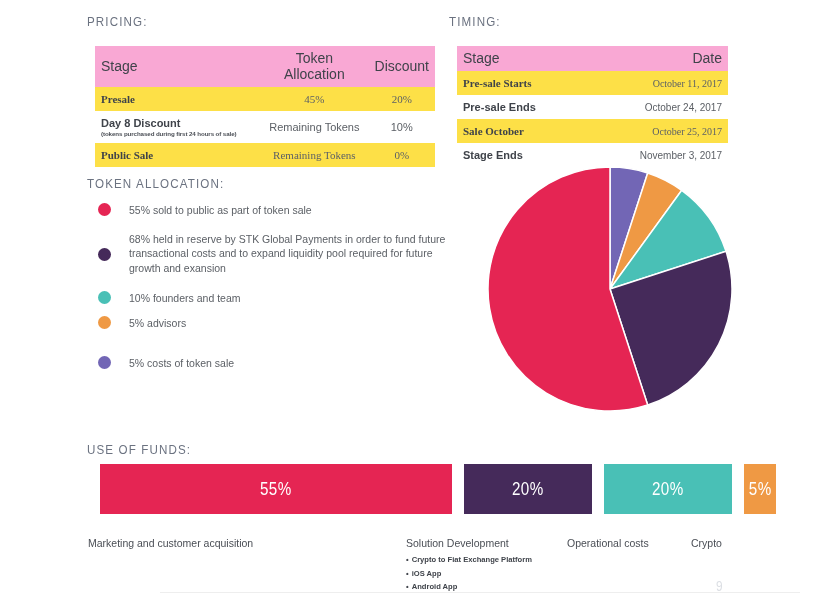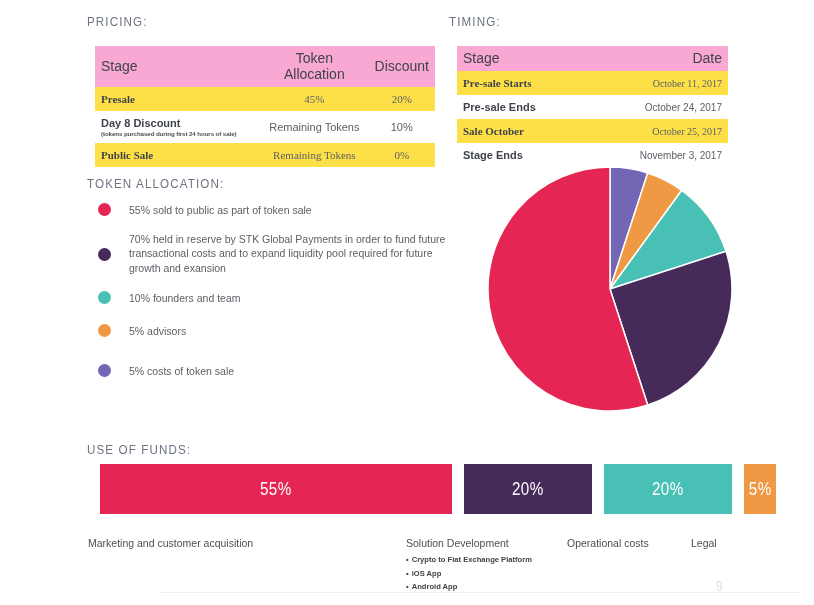--- a/index.html
+++ b/index.html
@@ -268,23 +268,23 @@
 
 <div class="section-heading" style="left:87px; top:176px;">TOKEN ALLOCATION:</div>
 
 <div id="token-legend">
   <div class="legend-item">
     <span class="legend-dot" style="background: rgb(229, 37, 83);"></span>
     <span class="legend-text">55% sold to public as part of token sale</span>
   </div>
   <div class="legend-item" style="margin-bottom:16px;">
     <span class="legend-dot" style="margin-top: 16px; background: rgb(69, 42, 90);"></span>
-    <span class="legend-text" style="max-width:318px;">70% held in reserve by STK Global Payments in order to fund future transactional costs and to expand liquidity pool required for future growth and exansion</span>
-  </div>
-  <div class="legend-item" style="margin-bottom:18px;">
+    <span class="legend-text" style="max-width:318px;">68% held in reserve by STK Global Payments in order to fund future transactional costs and to expand liquidity pool required for future growth and exansion</span>
+  </div>
+  <div class="legend-item" style="margin-bottom:10px;">
     <span class="legend-dot" style="background: rgb(73, 192, 182);"></span>
     <span class="legend-text">10% founders and team</span>
   </div>
   <div class="legend-item" style="margin-bottom:26px;">
     <span class="legend-dot" style="background: rgb(239, 153, 68);"></span>
     <span class="legend-text">5% advisors</span>
   </div>
   <div class="legend-item">
     <span class="legend-dot" style="background: rgb(114, 102, 181);"></span>
     <span class="legend-text">5% costs of token sale</span>
@@ -327,18 +327,18 @@
     <ul class="funds-bullets">
       <li>Crypto to Fiat Exchange Platform</li>
       <li>iOS App</li>
       <li>Android App</li>
     </ul>
   </div>
   <div class="funds-label" style="left:479px;">
     <div class="funds-label-title">Operational costs</div>
   </div>
   <div class="funds-label" style="left:603px;">
-    <div class="funds-label-title">Legal</div>
+    <div class="funds-label-title">Crypto</div>
   </div>
 </div>
 
 <div id="footer-rule"></div>
 <div id="page-number">9</div>
 
 </body></html>

